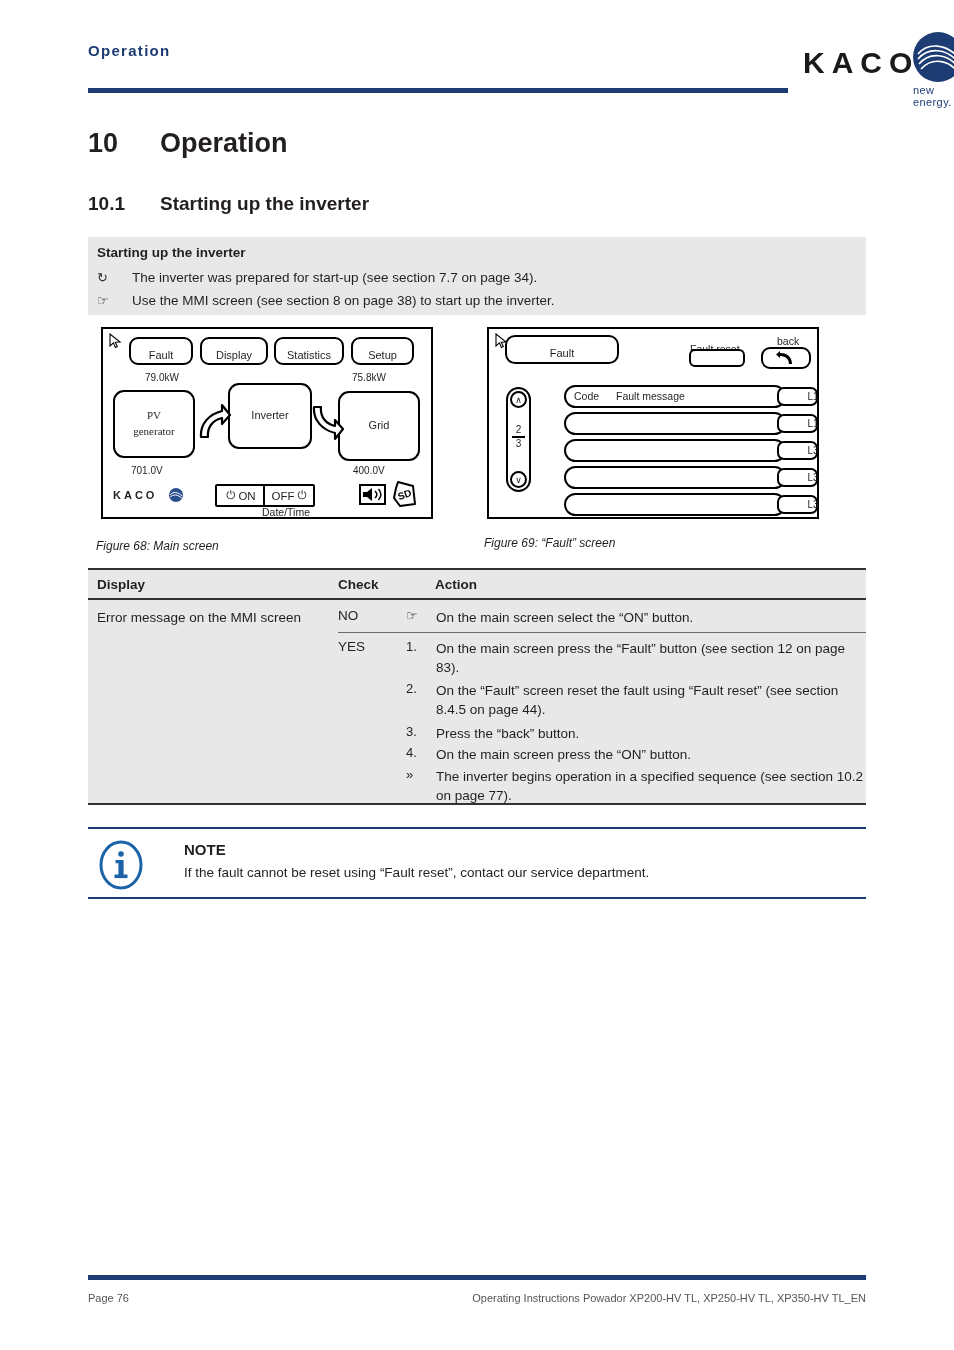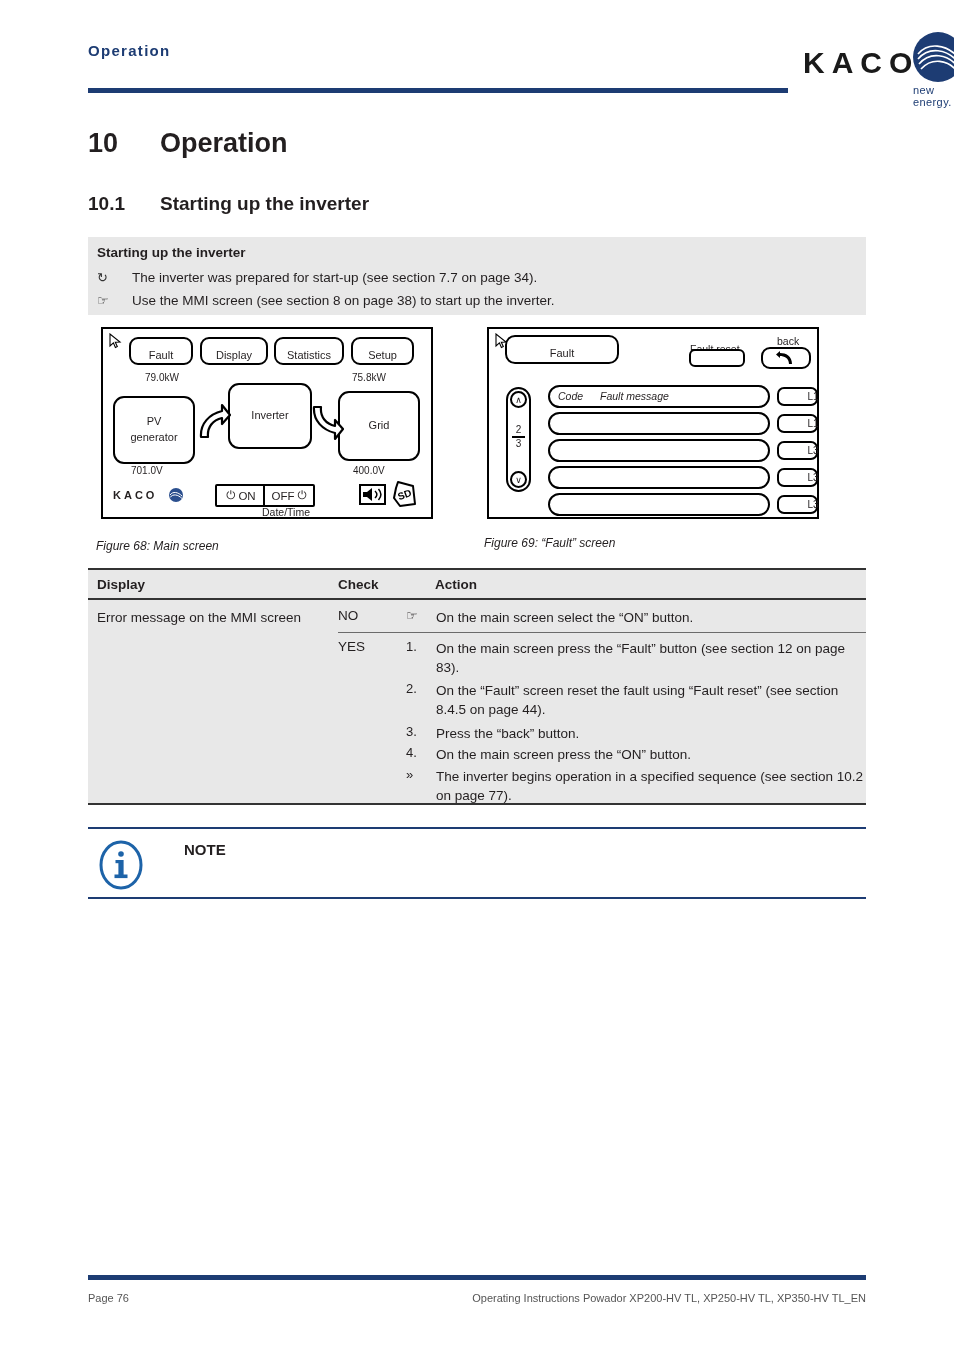--- a/index.html
+++ b/index.html
@@ -158,22 +158,22 @@
   }
   #sc-frac {
     position:absolute; left:0; top:36px; width:21px; text-align:center;
     font-size:10px; line-height:1.0;
   }
   #sc-frac .num { display:block; }
   #sc-frac .bar { display:block; width:13px; height:1.6px; background:#000; margin:1px auto; }
   #sc-frac .den { display:block; }
 
   .f69-row {
-    position:absolute; left:59px; width:222px; height:23px;
-    border:2.2px solid #000; border-radius:12px; background:#fff;font-style:italic;
+    position:absolute; left:75px; width:222px; height:23px;
+    border:2.2px solid #000; border-radius:12px; background:#fff;
   }
   .f69-row .rtxt { position:absolute; top:3px; font-size:10.5px; }
   .f69-lx {
     position:absolute; left:288px; width:41px; height:19px;
     border:2.2px solid #000; border-radius:7px; background:#fff;
     display:flex; align-items:center; justify-content:center; font-size:10px;padding-left:31px;
   }
 
   .fig-cap { position:absolute; font-size:12px; font-style:italic; }
   #cap68 { left:96px; top:539px; }
@@ -279,21 +279,21 @@
 
     <div class="tab-btn" style="left:26px;  width:64px;">Fault</div>
     <div class="tab-btn" style="left:97px;  width:68px;">Display</div>
     <div class="tab-btn" style="left:171px; width:70px;">Statistics</div>
     <div class="tab-btn" style="left:248px; width:63px;">Setup</div>
 
     <div class="mini-lbl" style="left:42px;  top:43px;">79.0kW</div>
     <div class="mini-lbl" style="left:155px; top:53px;">45.0°C</div>
     <div class="mini-lbl" style="left:249px; top:43px;">75.8kW</div>
 
-    <div class="blk-box" style="left:10px; top:67px; width:82px; height:68px;">
+    <div class="blk-box" style="left:10px; top:61px; width:82px; height:68px;font-family:Liberation Serif, serif;">
       <div>
         <span>PV</span><br>
         <span>generator</span>
       </div>
     </div>
     <div class="blk-box" style="left:125px; top:54px; width:84px; height:66px;">
       <span>Inverter</span>
     </div>
     <div class="blk-box" style="left:235px; top:62px; width:82px; height:70px;">
       <span>Grid</span>
@@ -435,20 +435,21 @@
   <div id="note">
     <div id="note-rule-top"></div>
     <svg id="note-ico" viewBox="0 0 46 50">
       <ellipse cx="23" cy="25" rx="20" ry="23" fill="#fff" stroke="#1d63a8" stroke-width="3"></ellipse>
       <circle cx="23" cy="14" r="2.8" fill="#1d63a8"></circle>
       <rect x="20.4" y="20" width="5.2" height="17" fill="#1d63a8"></rect>
       <rect x="16.5" y="34.5" width="13" height="3.6" fill="#1d63a8"></rect>
       <rect x="17.5" y="20" width="5" height="3.2" fill="#1d63a8"></rect>
     </svg>
     <div id="note-title">NOTE</div>
+    <div id="note-body">If the fault cannot be reset using “Fault reset”, contact our service department.</div>
     <div id="note-rule-bot"></div>
   </div>
 
   <div id="footer">
     <div id="footer-rule"></div>
     <div id="footer-left">Page 76</div>
     <div id="footer-right">Operating Instructions Powador XP200-HV TL, XP250-HV TL, XP350-HV TL_EN</div>
   </div>
 
 </div>

